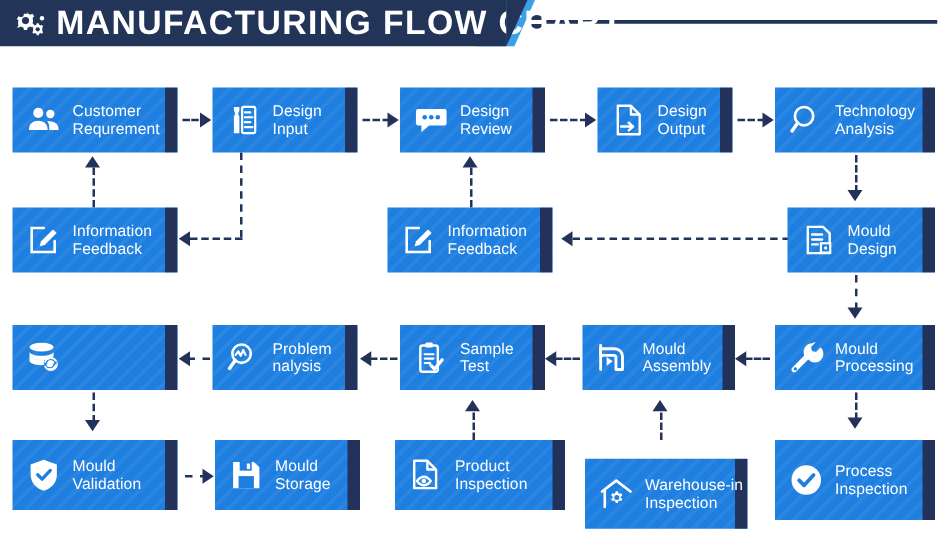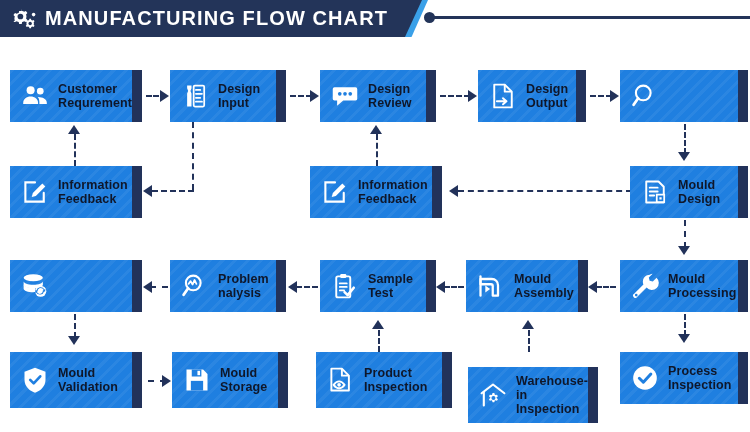--- a/index.html
+++ b/index.html
@@ -31,21 +31,21 @@
     transform:skewX(-24deg);
     transform-origin:top left;
     z-index:3;
   }
   .header-gear{
     width:26px;height:26px;margin-left:11px;margin-right:8px;
     flex:0 0 auto;display:block;
   }
   .header-title{
     color:#ffffff;
-    font-size:20px;
+    font-size:27px;
     font-weight:bold;
     letter-spacing:1.1px;
     white-space:nowrap;
     line-height:1;
     padding-bottom:1px;
   }
   .header-rule{
     position:absolute;left:427px;top:16px;height:3px;width:323px;
     background:#233459;z-index:2;
   }
@@ -76,21 +76,21 @@
     background:#22325a;
   }
   .node .ico{
     position:relative;z-index:2;
     width:28px;height:28px;flex:0 0 auto;
     margin-left:11px;margin-right:9px;
     display:block;
   }
   .node .lbl{
     position:relative;z-index:2;
-    color:#0f172a;font-weight:bold;font-size:12.5px;
+    color:#ffffff;font-weight:normal;font-size:12.5px;
     line-height:1.12;
     white-space:pre-line;
     letter-spacing:.1px;
   }
   .hline{
     position:absolute;height:0;border-top:2.5px dashed #22325a;
   }
   .vline{
     position:absolute;width:0;border-left:2.5px dashed #22325a;
   }
@@ -224,20 +224,22 @@
     <span class="lbl">Design
 Output</span>
     <span class="edge"></span>
   </div>
 
   <div class="node" style="left:620px;top:70px;width:128px;height:52px;">
     <svg class="ico" viewBox="0 0 32 32">
       <circle cx="14" cy="12.5" r="8.4" fill="none" stroke="#fff" stroke-width="2.4"></circle>
       <path stroke="#fff" stroke-width="3.2" stroke-linecap="round" d="M8.2 18.6L3 26"></path>
     </svg>
+    <span class="lbl">Technology
+Analysis</span>
     <span class="edge"></span>
   </div>
 
   <div class="node" style="left:10px;top:166px;width:132px;height:52px;">
     <svg class="ico" viewBox="0 0 32 32">
       <path fill="none" stroke="#fff" stroke-width="2.4" stroke-linecap="round" d="M26 17v10H5V5h11"></path>
       <path fill="#fff" d="M13.5 17.2L24.4 6.3l3.4 3.4L16.9 20.6l-4.6 1.2z"></path>
     </svg>
     <span class="lbl">Information
 Feedback</span>
@@ -360,21 +362,21 @@
       <path fill="none" stroke="#fff" stroke-width="2.4" stroke-linecap="round" stroke-linejoin="round" d="M3 14L16 4l13 10"></path>
       <path fill="none" stroke="#fff" stroke-width="2.4" stroke-linecap="round" d="M5.5 13v15"></path>
       <path fill="#fff" d="M17.5 13.8l.7 2.3 2.4-.5 1 1.8-1.8 1.7 1.8 1.7-1 1.8-2.4-.5-.7 2.3h-2l-.7-2.3-2.4.5-1-1.8 1.8-1.7-1.8-1.7 1-1.8 2.4.5.7-2.3z"></path>
       <circle cx="16.5" cy="19.4" r="2.3" fill="#1f7fe0"></circle>
     </svg>
     <span class="lbl">Warehouse-in
 Inspection</span>
     <span class="edge"></span>
   </div>
 
-  <div class="node" style="left:620px;top:352px;width:128px;height:52px;">
+  <div class="node" style="left:620px;top:352px;width:128px;height:64px;">
     <svg class="ico" viewBox="0 0 32 32">
       <circle cx="16" cy="16" r="13.5" fill="#fff"></circle>
       <path fill="none" stroke="#1f7fe0" stroke-width="3.4" stroke-linecap="round" stroke-linejoin="round" d="M9.5 16.3l4.6 4.6 8.6-9.4"></path>
     </svg>
     <span class="lbl">Process
 Inspection</span>
     <span class="edge"></span>
   </div>
 
 </div>

